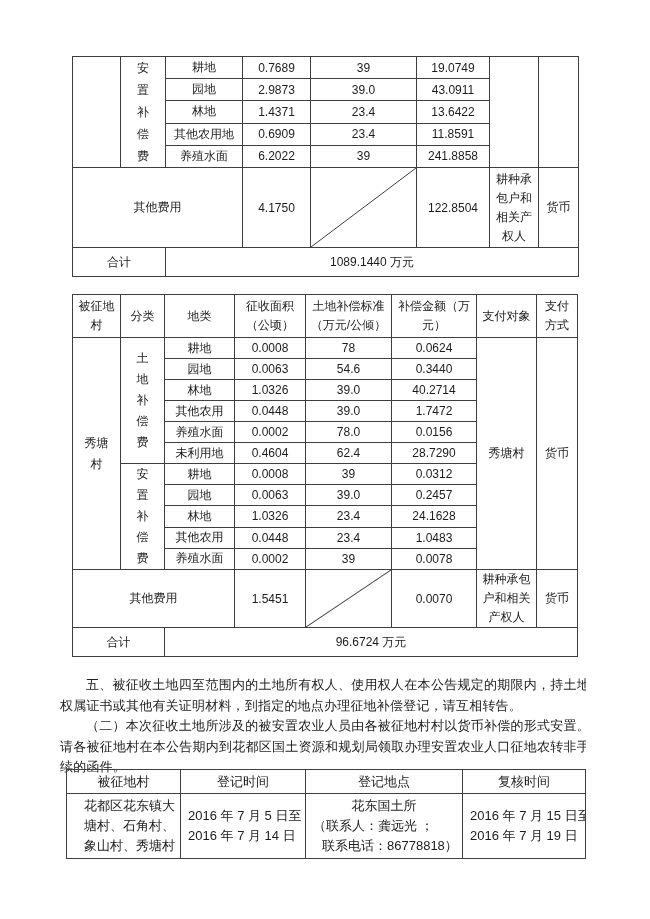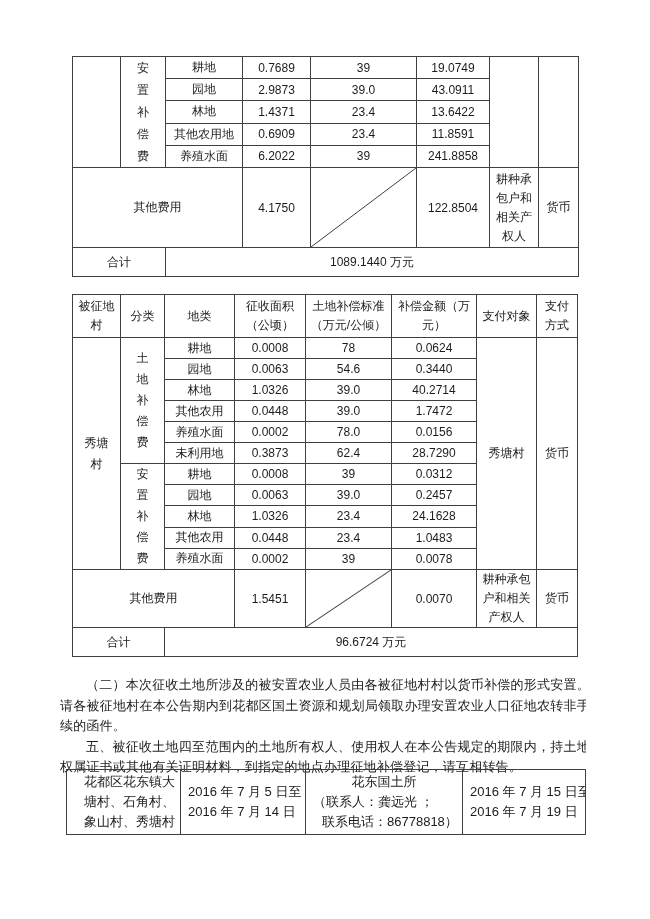--- a/index.html
+++ b/index.html
@@ -205,21 +205,21 @@
       <td>1.7472</td>
     </tr>
     <tr style="height:21px">
       <td>养殖水面</td>
       <td>0.0002</td>
       <td>78.0</td>
       <td>0.0156</td>
     </tr>
     <tr style="height:21px">
       <td>未利用地</td>
-      <td>0.3873</td>
+      <td>0.4604</td>
       <td>62.4</td>
       <td>28.7290</td>
     </tr>
     <tr style="height:21px">
       <td rowspan="5">
         <div class="vstack lh21">安置补偿费</div>
       </td>
       <td>耕地</td>
       <td>0.0008</td>
       <td>39</td>
@@ -264,32 +264,38 @@
       <td>货币</td>
     </tr>
     <tr style="height:29px">
       <td colspan="2">合计</td>
       <td colspan="6">96.6724 万元</td>
     </tr>
   </tbody>
     </table>
 
   <div class="paras">
+    <p>五、被征收土地四至范围内的土地所有权人、使用权人在本公告规定的期限内，持土地权属证书或其他有关证明材料，到指定的地点办理征地补偿登记，请互相转告。</p>
     <p>（二）本次征收土地所涉及的被安置农业人员由各被征地村村以货币补偿的形式安置。请各被征地村在本公告期内到花都区国土资源和规划局领取办理安置农业人口征地农转非手续的函件。</p>
-    <p>五、被征收土地四至范围内的土地所有权人、使用权人在本公告规定的期限内，持土地权属证书或其他有关证明材料，到指定的地点办理征地补偿登记，请互相转告。</p>
   </div>
 
   <table class="t3">
     <colgroup>
       <col style="width:114px">
         <col style="width:125px">
         <col style="width:157px">
         <col style="width:123px">
     </colgroup>
     <tbody>
+        <tr class="hdr">
+      <td>被征地村</td>
+      <td>登记时间</td>
+      <td>登记地点</td>
+      <td>复核时间</td>
+    </tr>
     <tr class="body">
       <td>
         <div class="village-cell">花都区花东镇大塘村、石角村、象山村、秀塘村</div>
       </td>
       <td>
         <div class="line">2016 年 7 月 5 日至</div>
         <div class="line">2016 年 7 月 14 日</div>
       </td>
       <td>
         <div class="line-center">花东国土所</div>

